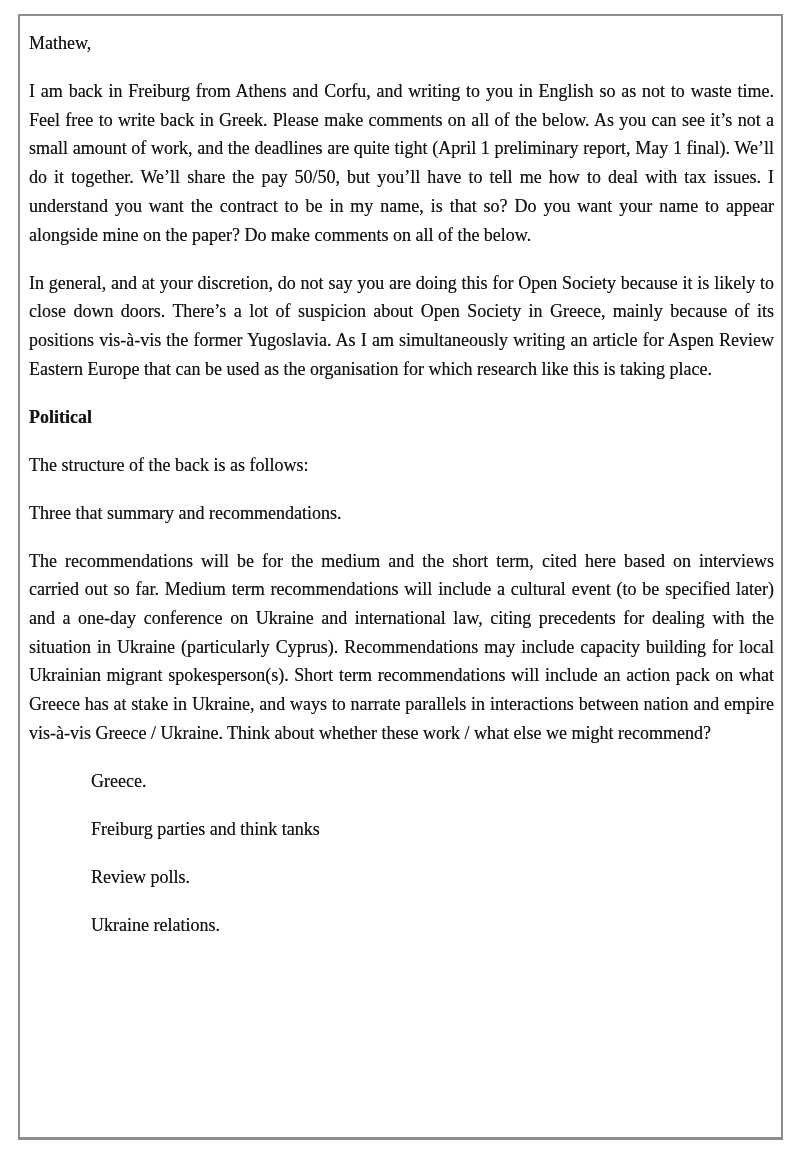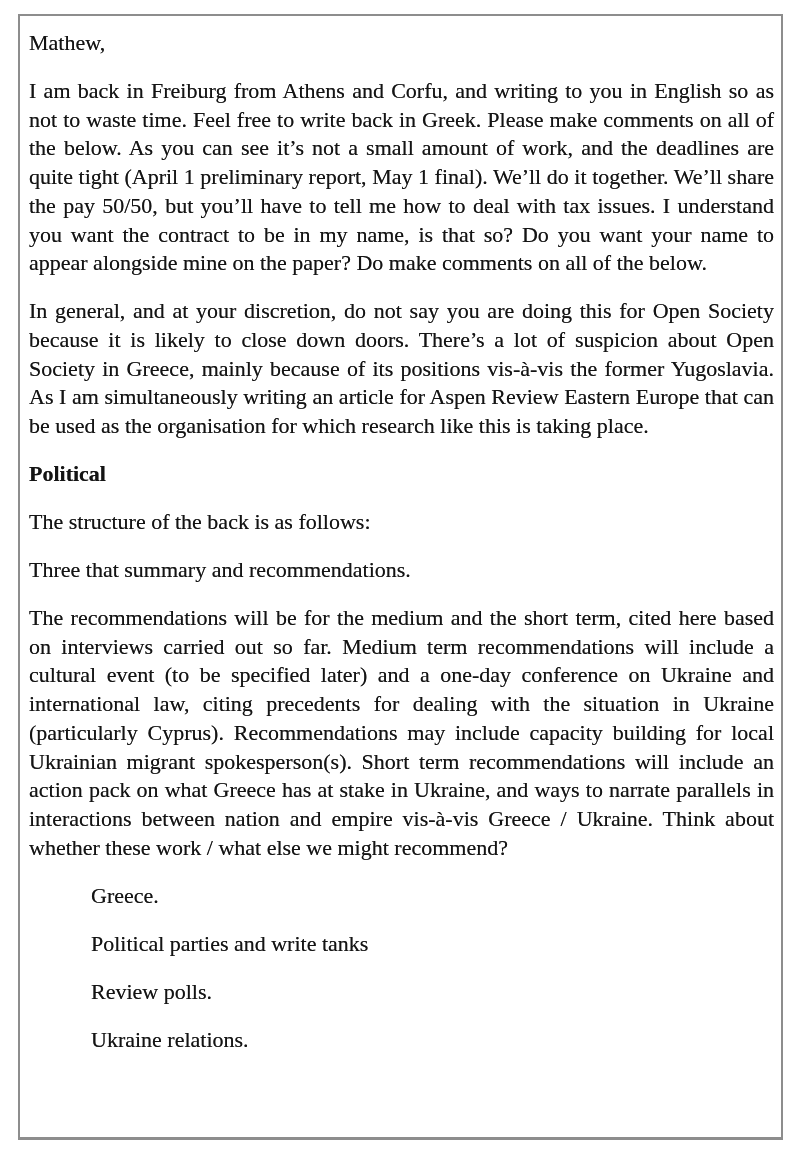--- a/index.html
+++ b/index.html
@@ -17,21 +17,21 @@
     width: 765px;
     height: 1126px;
     box-sizing: border-box;
     background: #ffffff;
     border: 2px solid #8d8d8d;
     border-bottom-width: 3px;
   }
   .doc-body {
     padding: 13px 7px 0 9px;
     color: #141414;
-    font-size: 22px;
+    font-size: 18px;
     line-height: 28.7px;
     text-shadow: 0 0 0.6px rgba(20,20,20,0.65); 
   }
   .para {
     margin: 0 0 19.3px 0;
   }
   .justify {
     text-align: justify;
   }
   .heading {
@@ -58,20 +58,20 @@
     <p class="para">The structure of the back is as follows:</p>
 
     <p class="para">Three that summary and recommendations.</p>
 
 
     <p class="para justify">The recommendations will be for the medium and the short term, cited here based on interviews carried out so far. Medium term recommendations will include a cultural event (to be specified later) and a one-day conference on Ukraine and international law, citing precedents for dealing with the situation in Ukraine (particularly Cyprus). Recommendations may include capacity building for local Ukrainian migrant spokesperson(s). Short term recommendations will include an action pack on what Greece has at stake in Ukraine, and ways to narrate parallels in interactions between nation and empire vis-à-vis Greece / Ukraine. Think about whether these work / what else we might recommend?</p>
 
 
     <p class="para indented">Greece.</p>
 
-    <p class="para indented">Political parties and write tanks</p>
+    <p class="para indented">Freiburg parties and think tanks</p>
 
     <p class="para indented">Review polls.</p>
 
     <p class="para indented">Ukraine relations.</p>
 
   </div>
 </div>
 
 </body></html>

